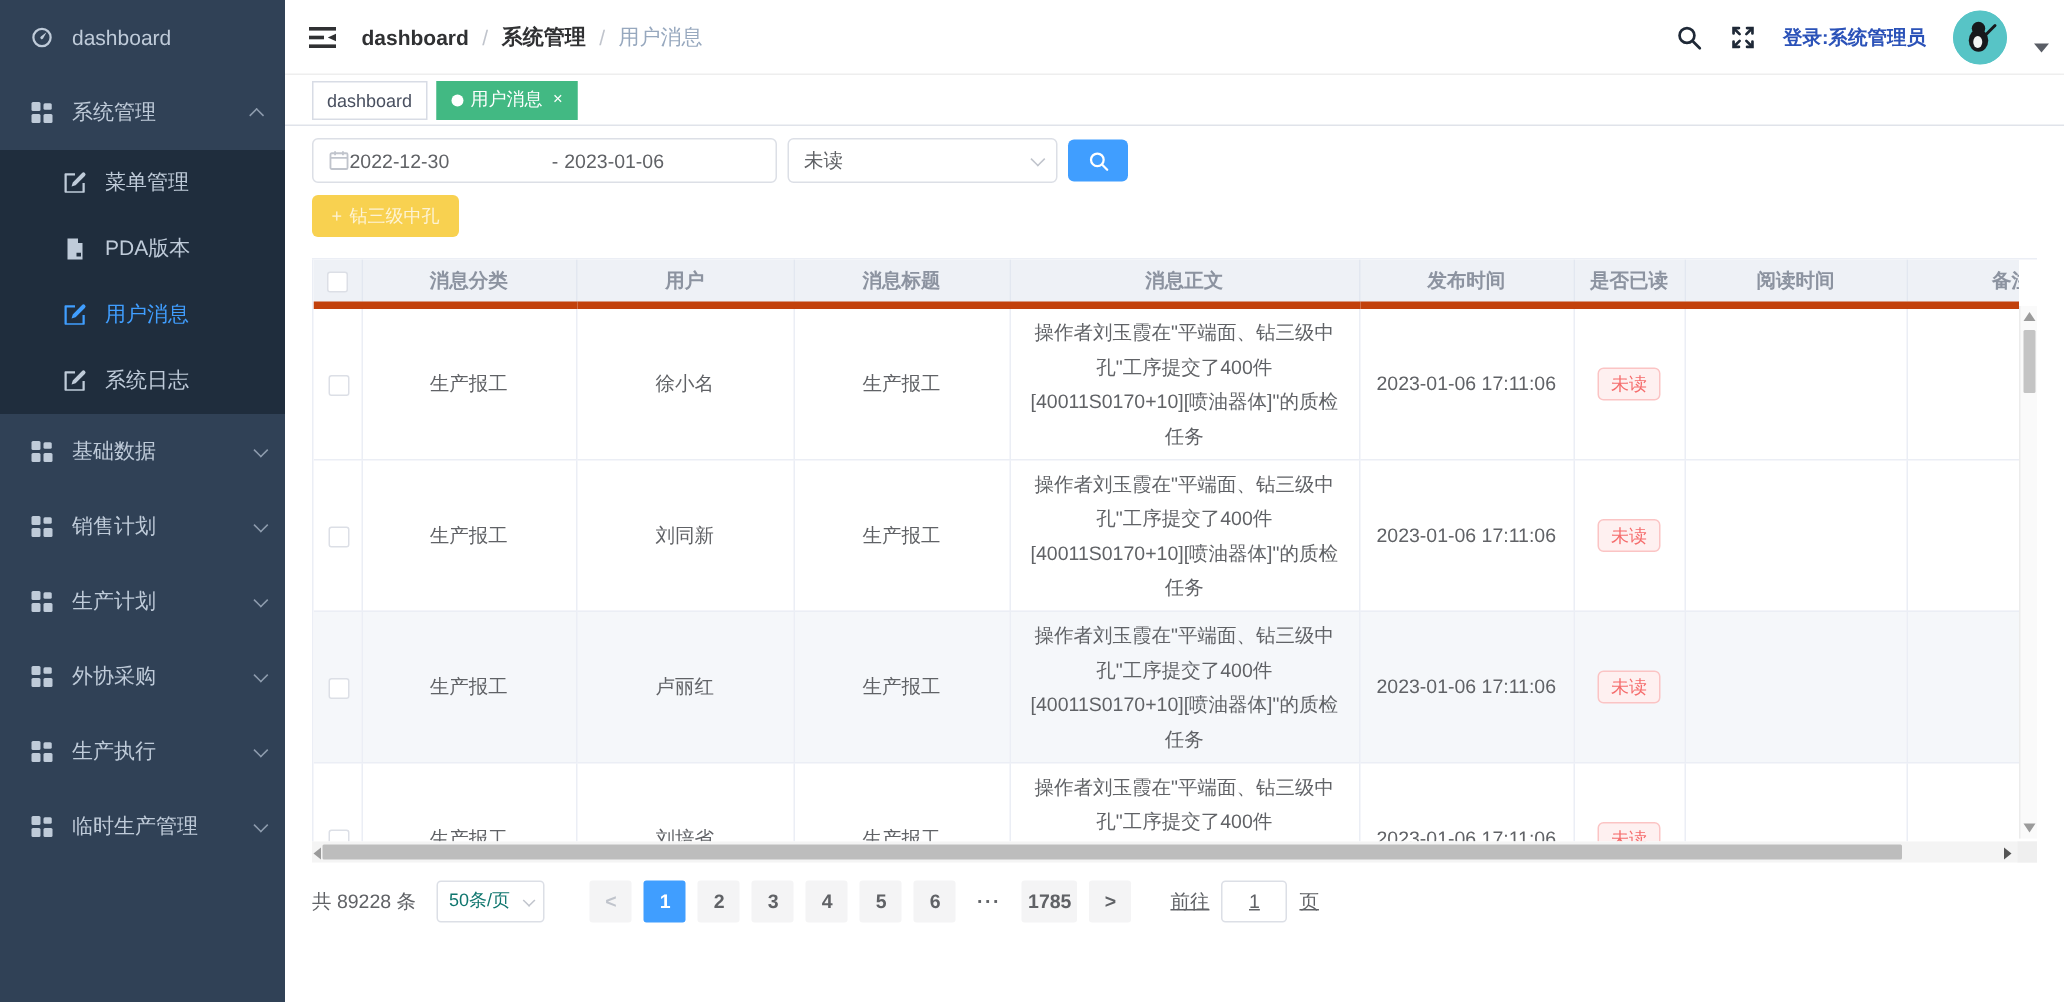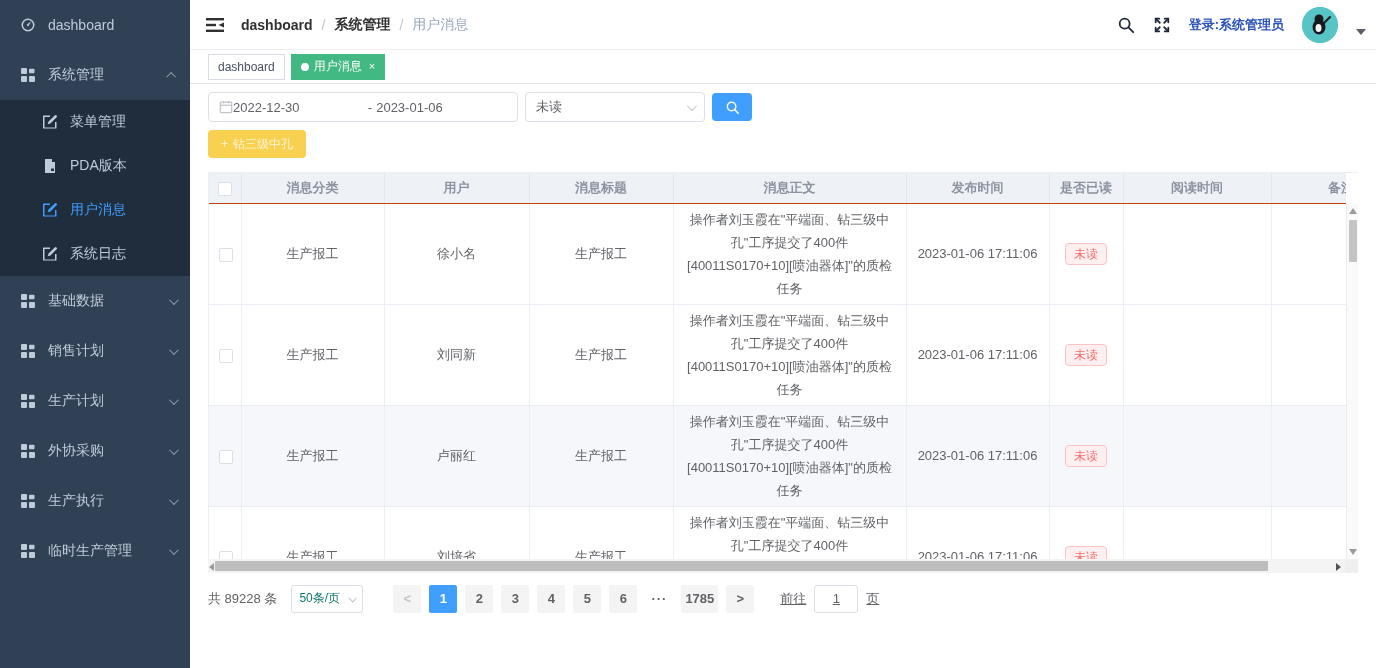--- a/index.html
+++ b/index.html
@@ -70,21 +70,21 @@
     background:#f8d150; color:#fdf3d4; font-size:12px; display:inline-flex; align-items:center; gap:5px;
     cursor:pointer; font-family:inherit; }
 
   
   .table-region { position:relative; width:1150px; margin-top:14px; border-top:1px solid #ebeef5; }
   .tbl-clip { width:1138px; overflow:hidden; border-left:1px solid #ebeef5; }
   table { border-collapse:collapse; table-layout:fixed; width:1202px; }
   col.c0{width:32px} col.c1{width:143px} col.c2{width:145px} col.c3{width:144px}
   col.c4{width:233px} col.c5{width:143px} col.c6{width:74px} col.c7{width:148px} col.c8{width:140px}
   th { height:30px; background:#eef1f6; color:#8c93a0; font-size:13px; font-weight:700;
-    border-right:1px solid #e2e7f0; border-bottom:1px solid #c2410c; text-align:center; }
+    border-right:1px solid #e2e7f0; border-bottom:5px solid #c2410c; text-align:center; }
   .tbl-body { height:355px; overflow:hidden; }
   td { height:73px; border-right:1px solid #ebeef5; border-bottom:1px solid #ebeef5;
     font-size:13px; color:#606266; text-align:center; padding:4px 10px; line-height:23px; }
   tr.striped td { background:#f5f7fa; }
   .checkbox { width:14px; height:14px; border:1px solid #dcdfe6; border-radius:2px; background:#fff;
     display:inline-block; vertical-align:middle; cursor:pointer; }
   .badge-unread { display:inline-block; padding:1px 8px; font-size:12px; color:#f56c6c;
     background:#fef0f0; border:1px solid #fbc4c4; border-radius:4px; line-height:18px; }
 
   

